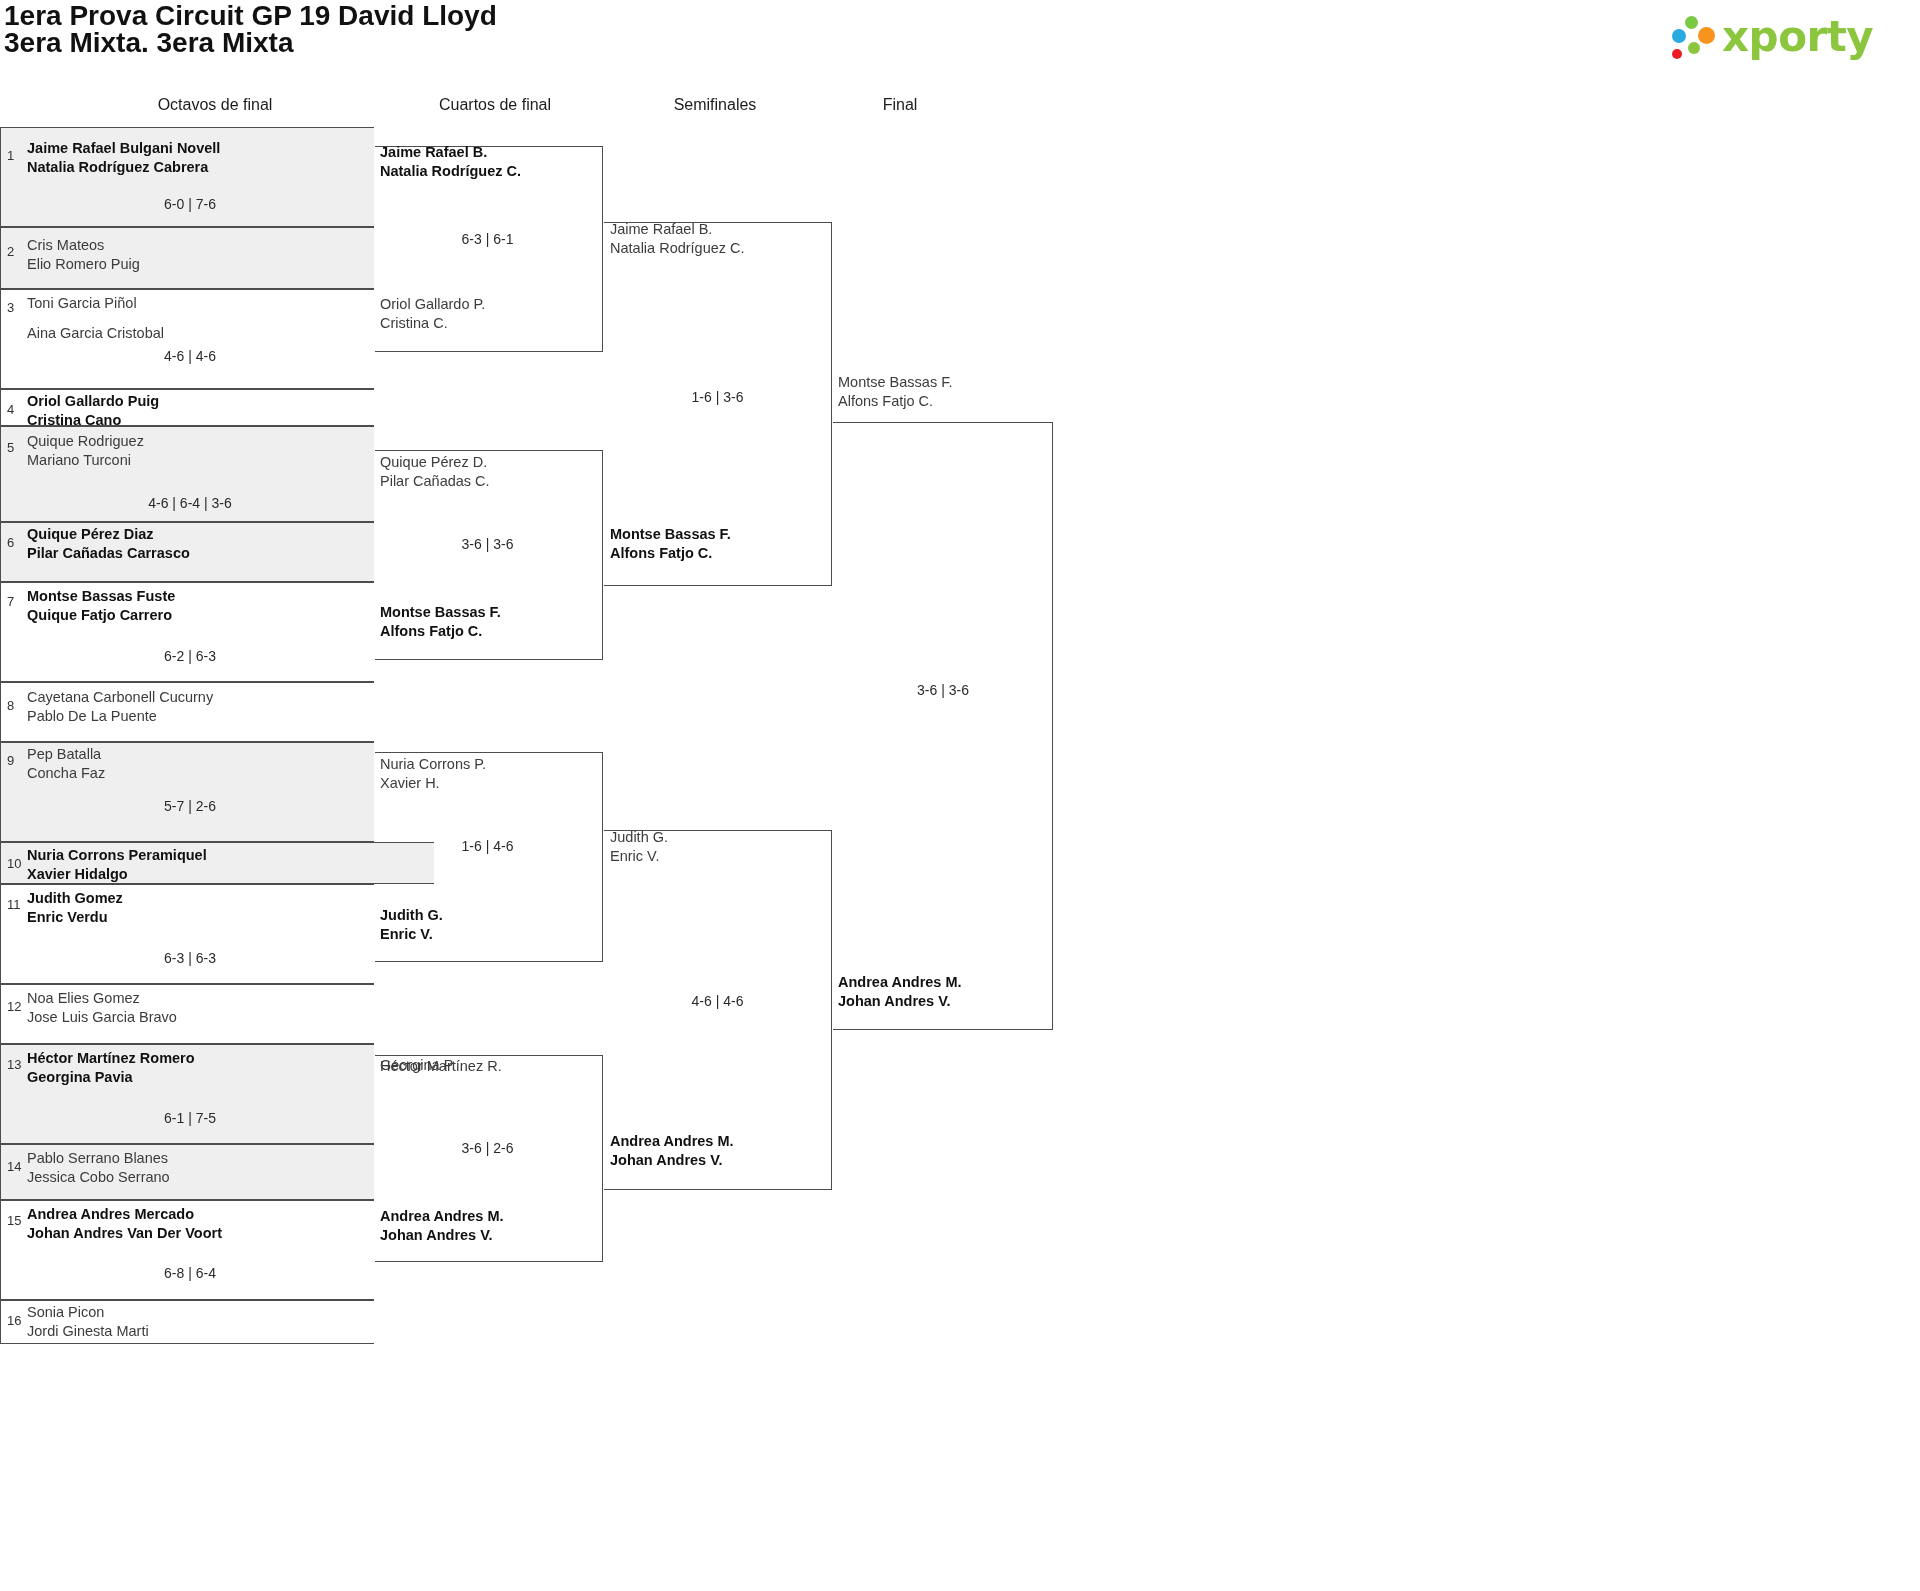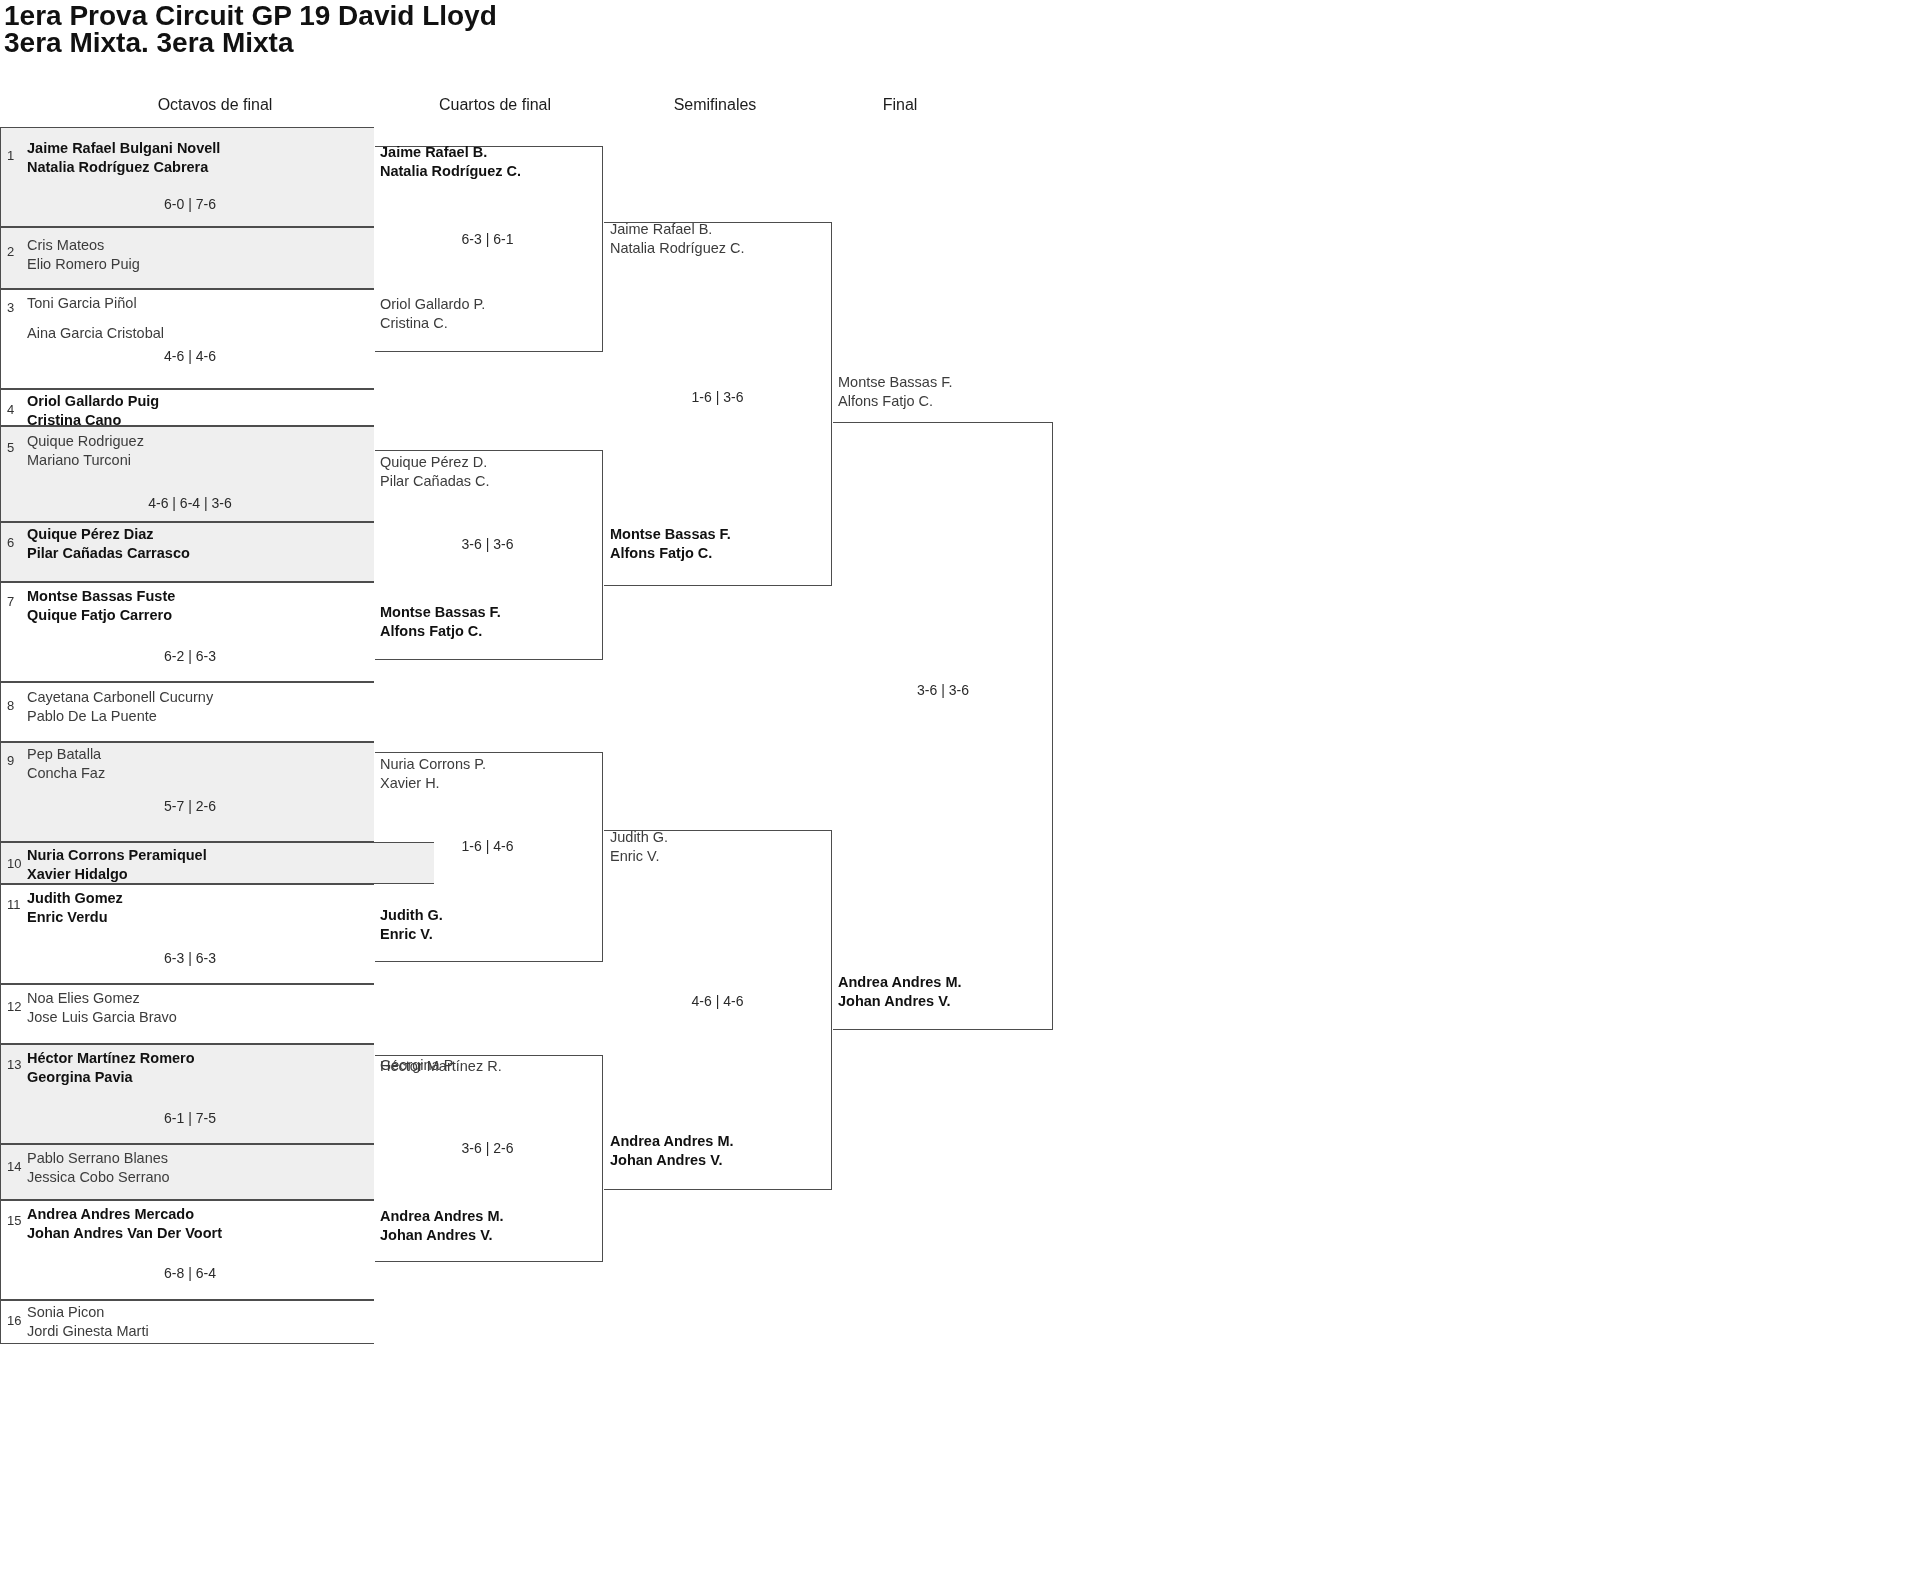--- a/index.html
+++ b/index.html
@@ -134,20 +134,30 @@
   }
 </style>
 </head>
 <body>
 
 <div id="header">
   <div id="title-block">
     <div class="line">1era Prova Circuit GP 19 David Lloyd</div>
     <div class="line">3era Mixta. 3era Mixta</div>
   </div>
+  <div id="logo">
+    <div id="logo-dots">
+      <span class="dot d1"></span>
+      <span class="dot d2"></span>
+      <span class="dot d3"></span>
+      <span class="dot d4"></span>
+      <span class="dot d5"></span>
+    </div>
+    <div id="logo-text">xporty</div>
+  </div>
 </div>
 
 <div class="round-header" style="left:60px; top:96px; width:310px;">Octavos de final</div>
 <div class="round-header" style="left:340px; top:96px; width:310px;">Cuartos de final</div>
 <div class="round-header" style="left:560px; top:96px; width:310px;">Semifinales</div>
 <div class="round-header" style="left:790px; top:96px; width:220px;">Final</div>
 
 <div class="r1-cell shaded" style="left:0px; top:127px; width:374px; height:100px;">
   <div class="seed" style="top:20px;">1</div>
   <div class="team winner" style="top:11px;">Jaime Rafael Bulgani Novell</div>

